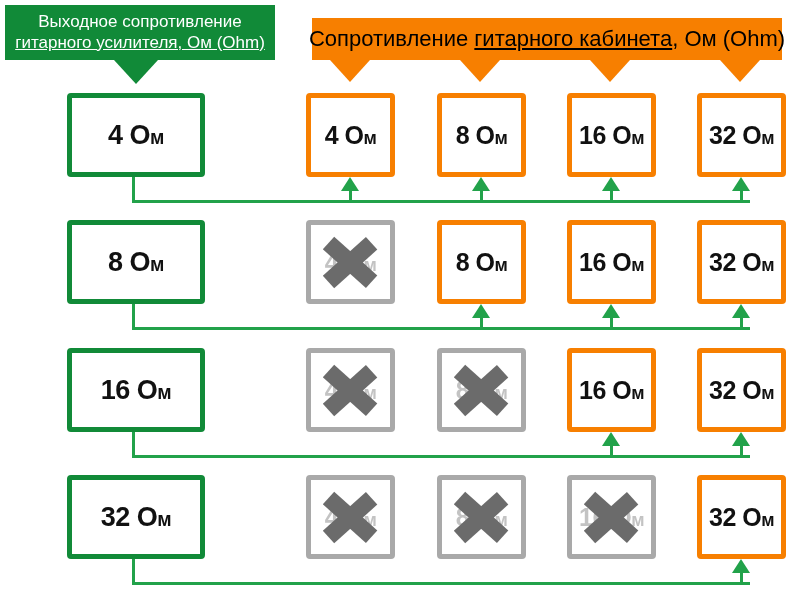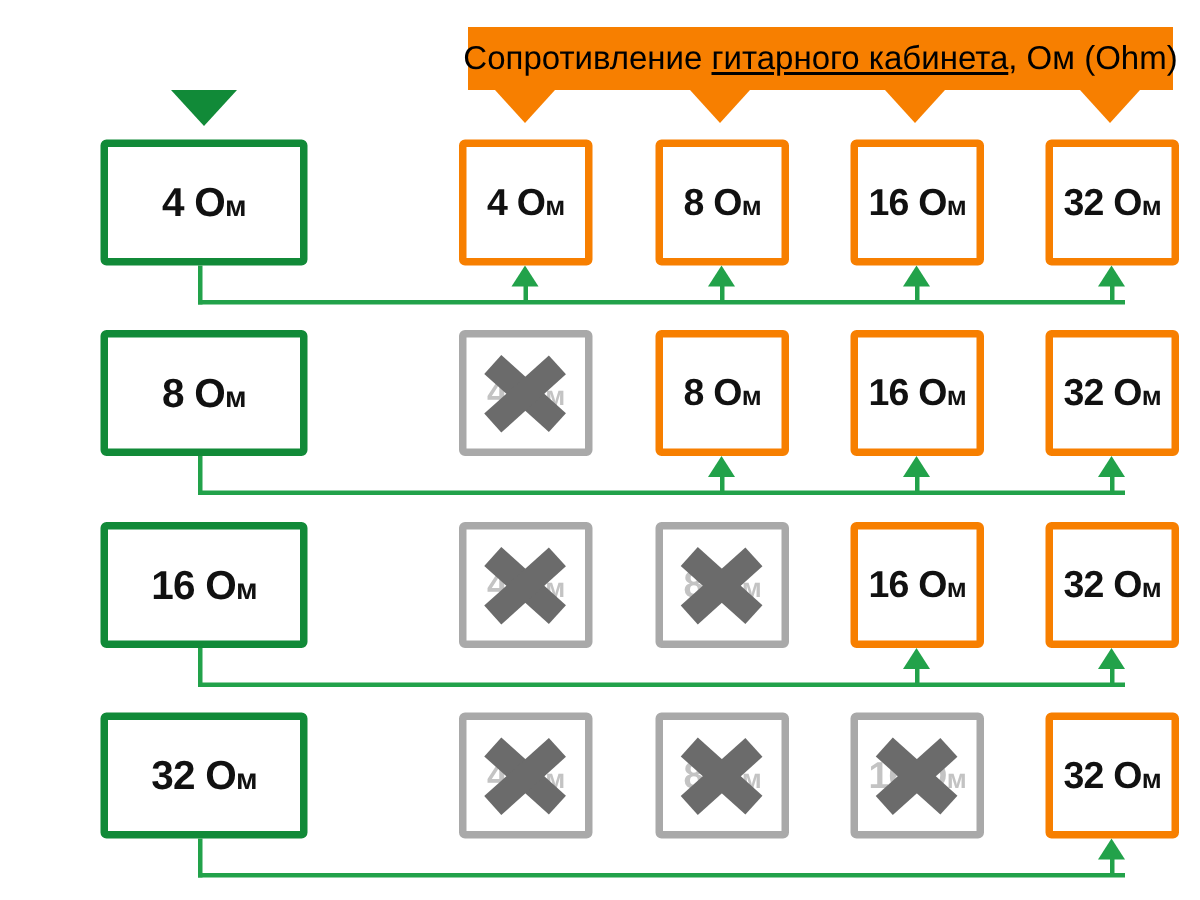--- a/index.html
+++ b/index.html
@@ -110,20 +110,24 @@
     border-left:9px solid transparent;
     border-right:9px solid transparent;
     border-bottom:14px solid #22a24a;
   }
 </style>
 </head>
 <body>
 
 <div id="stage">
 
+  <div class="banner" id="banner-amp">
+    <span class="bline">Выходное сопротивление</span>
+    <span class="bline u">гитарного усилителя, Ом (Ohm)</span>
+  </div>
   <div class="bpoint green" style="left:114px;top:60px;"></div>
 
   <div class="banner" id="banner-cab">
     <span class="bline"><span>Сопротивление </span><span class="u">гитарного кабинета</span><span>, Ом (Ohm)</span></span>
   </div>
   <div class="bpoint orange" style="left:330px;top:60px;"></div>
   <div class="bpoint orange" style="left:460px;top:60px;"></div>
   <div class="bpoint orange" style="left:590px;top:60px;"></div>
   <div class="bpoint orange" style="left:720px;top:60px;"></div>
 

